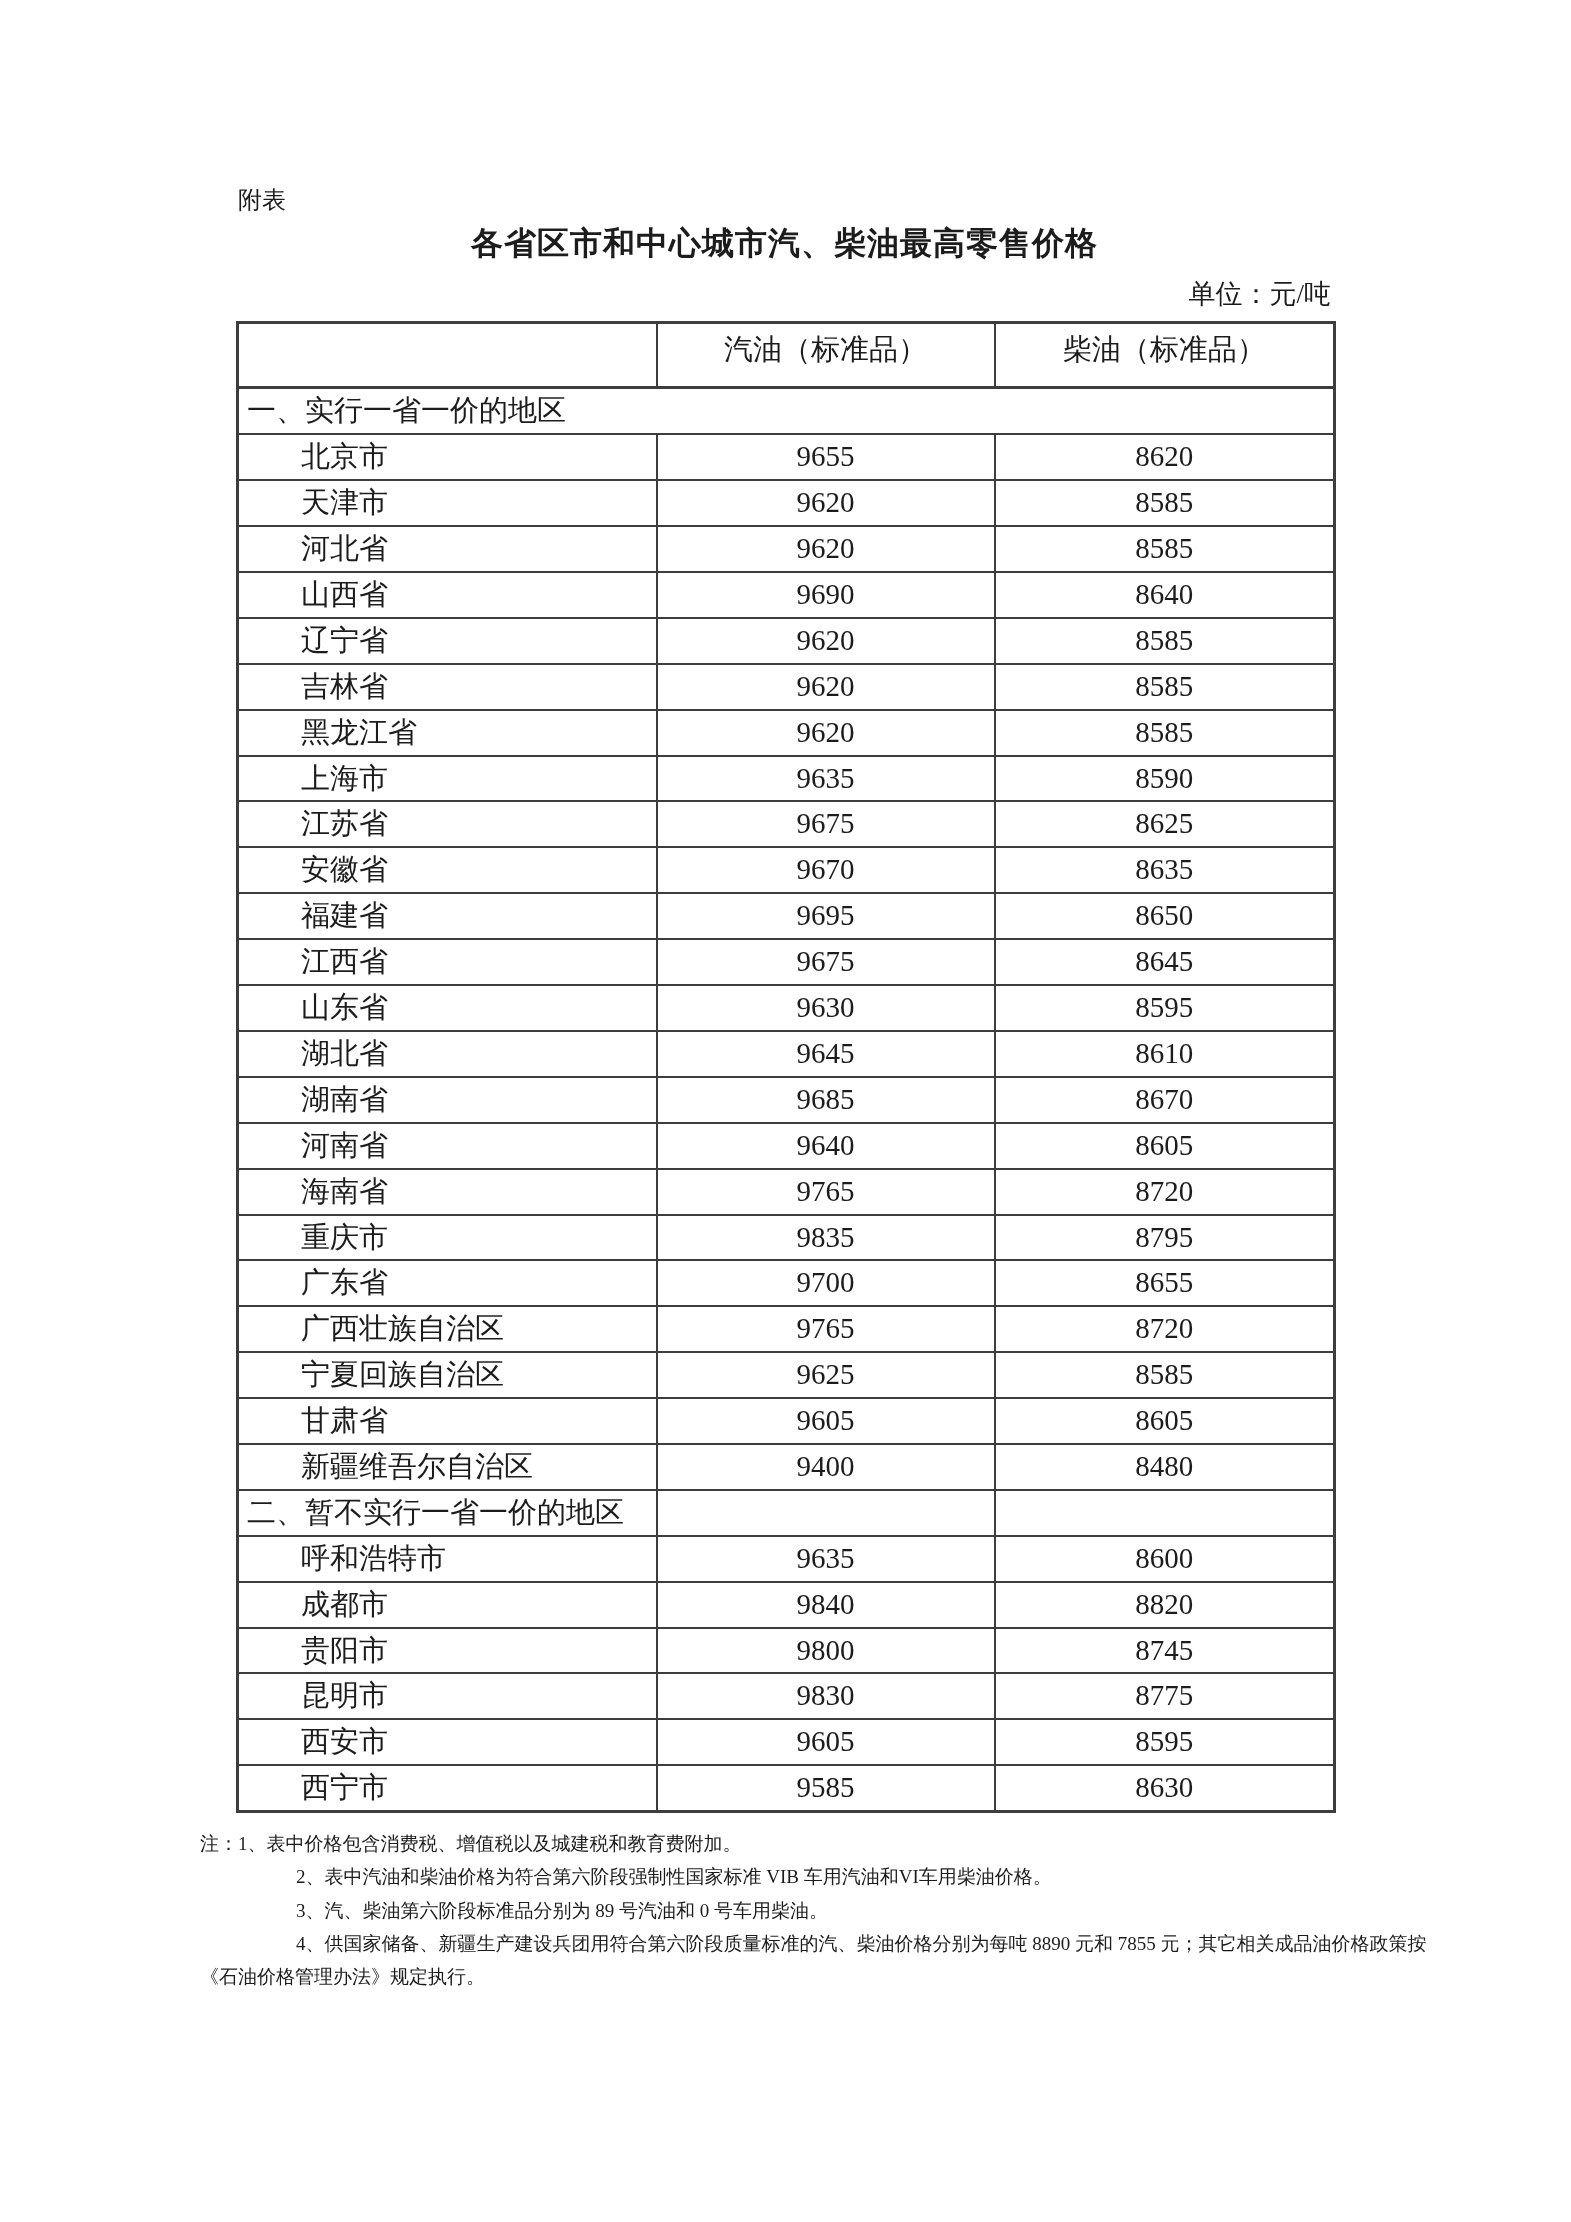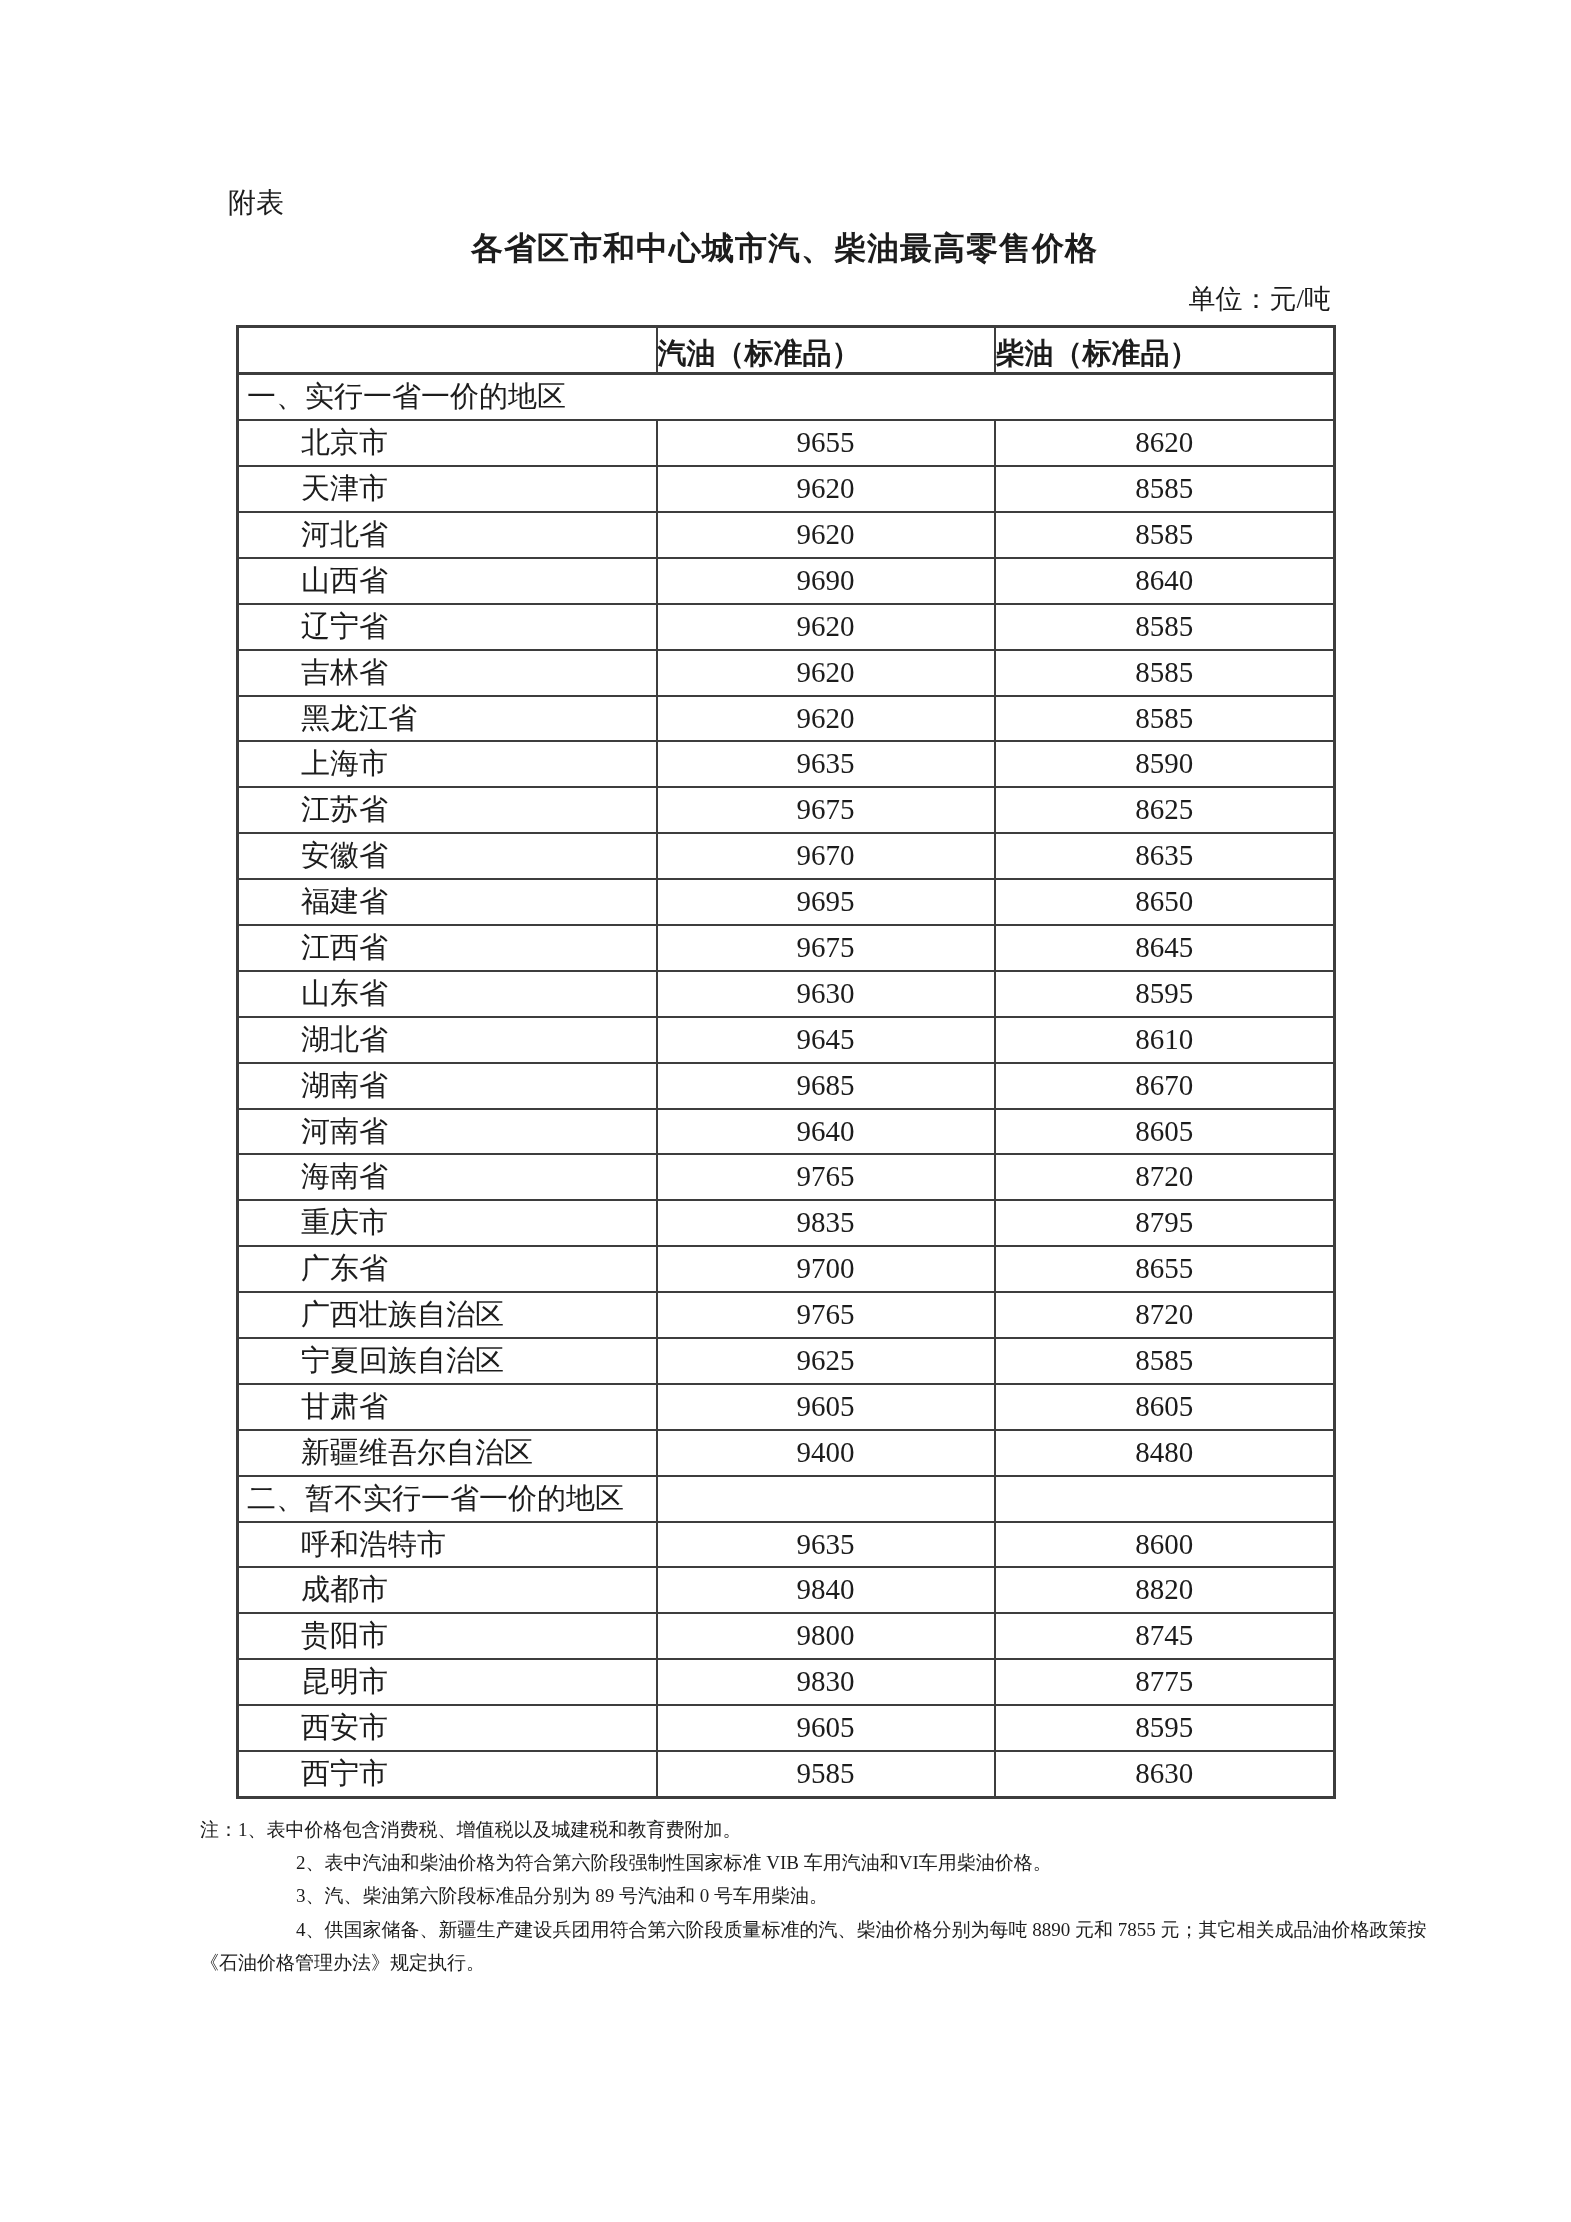--- a/index.html
+++ b/index.html
@@ -12,23 +12,23 @@
     position: relative;
     overflow: hidden;
   }
   .page {
     width: 1571px;
     height: 2222px;
     background: #ffffff;
     padding: 186px 140px 0 200px;
   }
   .attachment-label {
-    font-size: 28px;
+    font-size: 24px;
     line-height: 1.2;
-    margin-left: 28px;
+    margin-left: 38px;
   }
   .doc-title {
     width: 1097px;
     margin: 9px 0 0 36px;
     text-align: center;
     font-size: 32px;
     font-weight: bold;
     letter-spacing: 1px;
     line-height: 1.2;
   }
@@ -44,26 +44,26 @@
     border-collapse: collapse;
     table-layout: fixed;
     width: 1097px;
     margin-left: 36px;
     border: 3px solid #3d3d3d;
   }
   .price-table col.c-region  { width: 419px; }
   .price-table col.c-gas     { width: 338px; }
   .price-table col.c-diesel  { width: 340px; }
   .price-table th {
-    font-weight: bold;
+    font-weight: normal;
     font-size: 29px;
-    padding: 10px 0 2px 0;
+    padding: 10px 0 21px 0;
     border: 2px solid #3d3d3d;
     border-bottom: 3px solid #3d3d3d;
-    text-align: left;
+    text-align: center;
     line-height: 1.1;
   }
   .price-table td {
     font-size: 29px;
     border: 2px solid #3d3d3d;
     padding: 6px 0 6px 0;
     line-height: 1.1;
     vertical-align: middle;
   }
   .price-table td.region {

